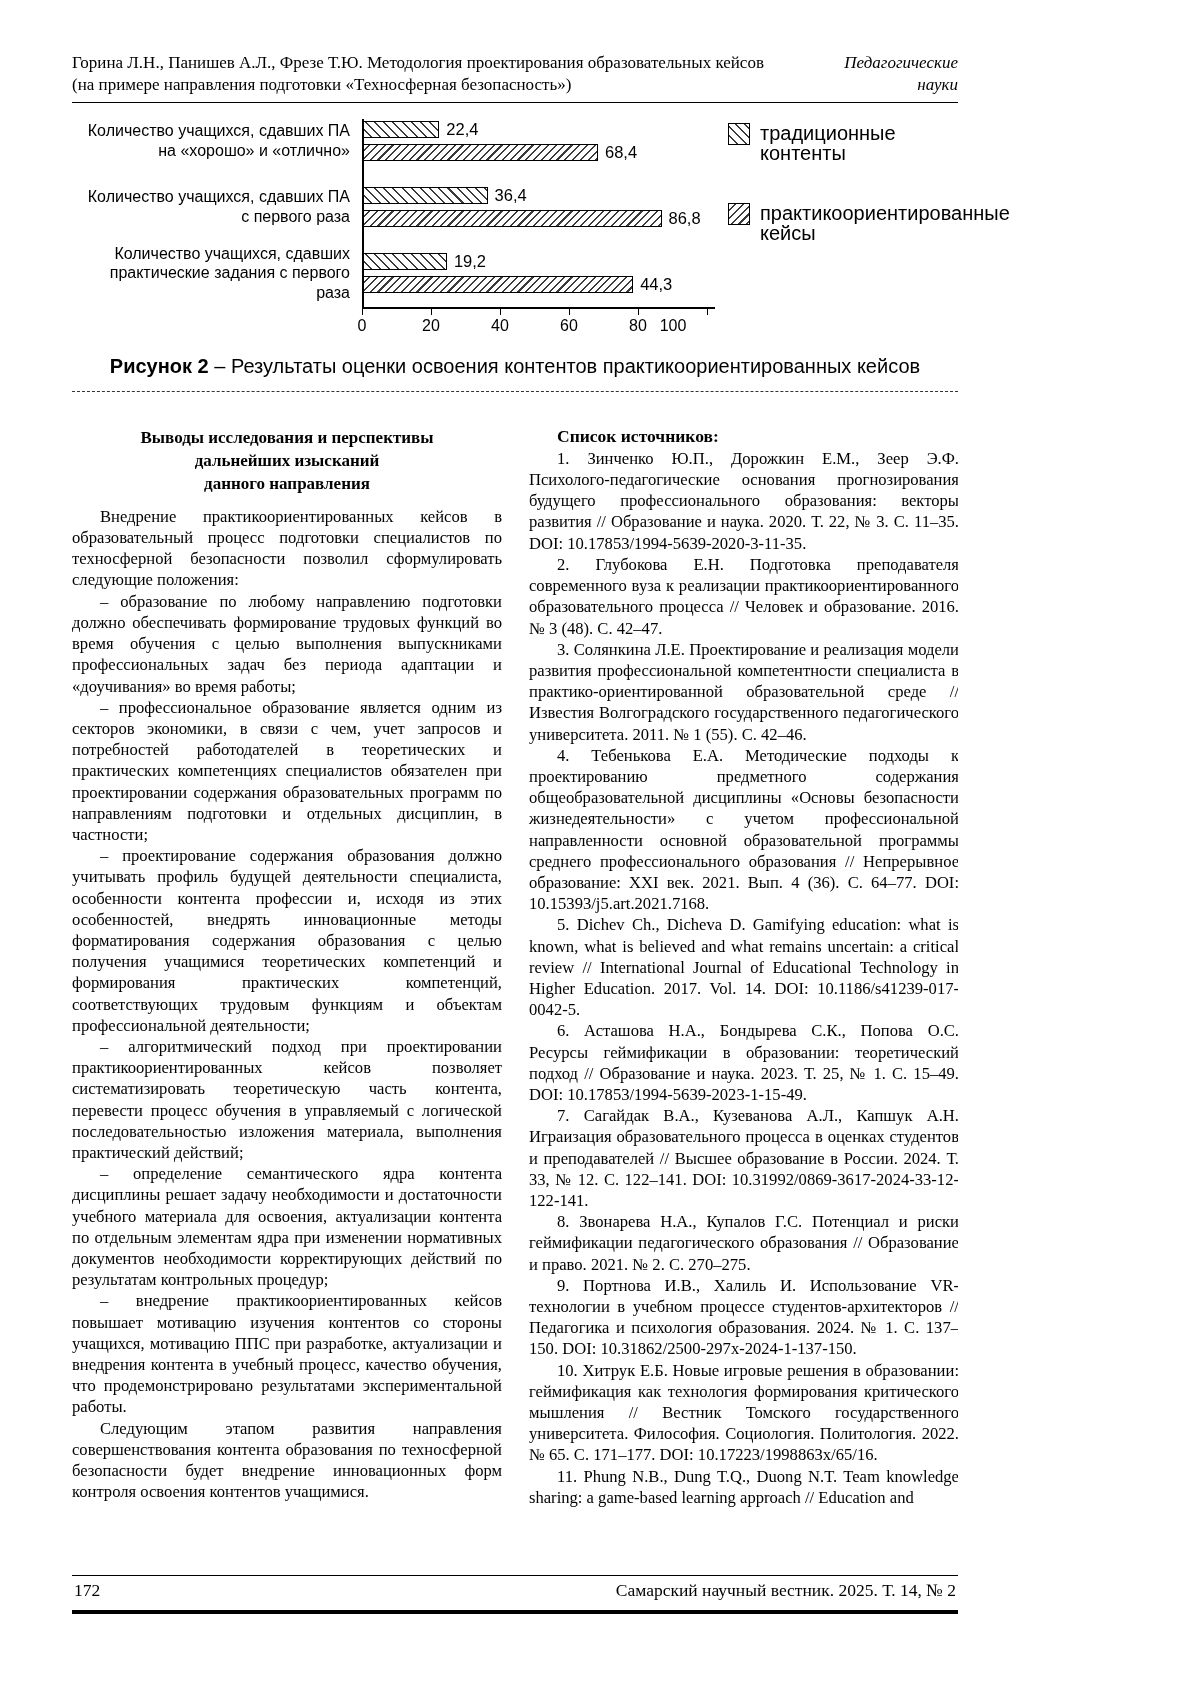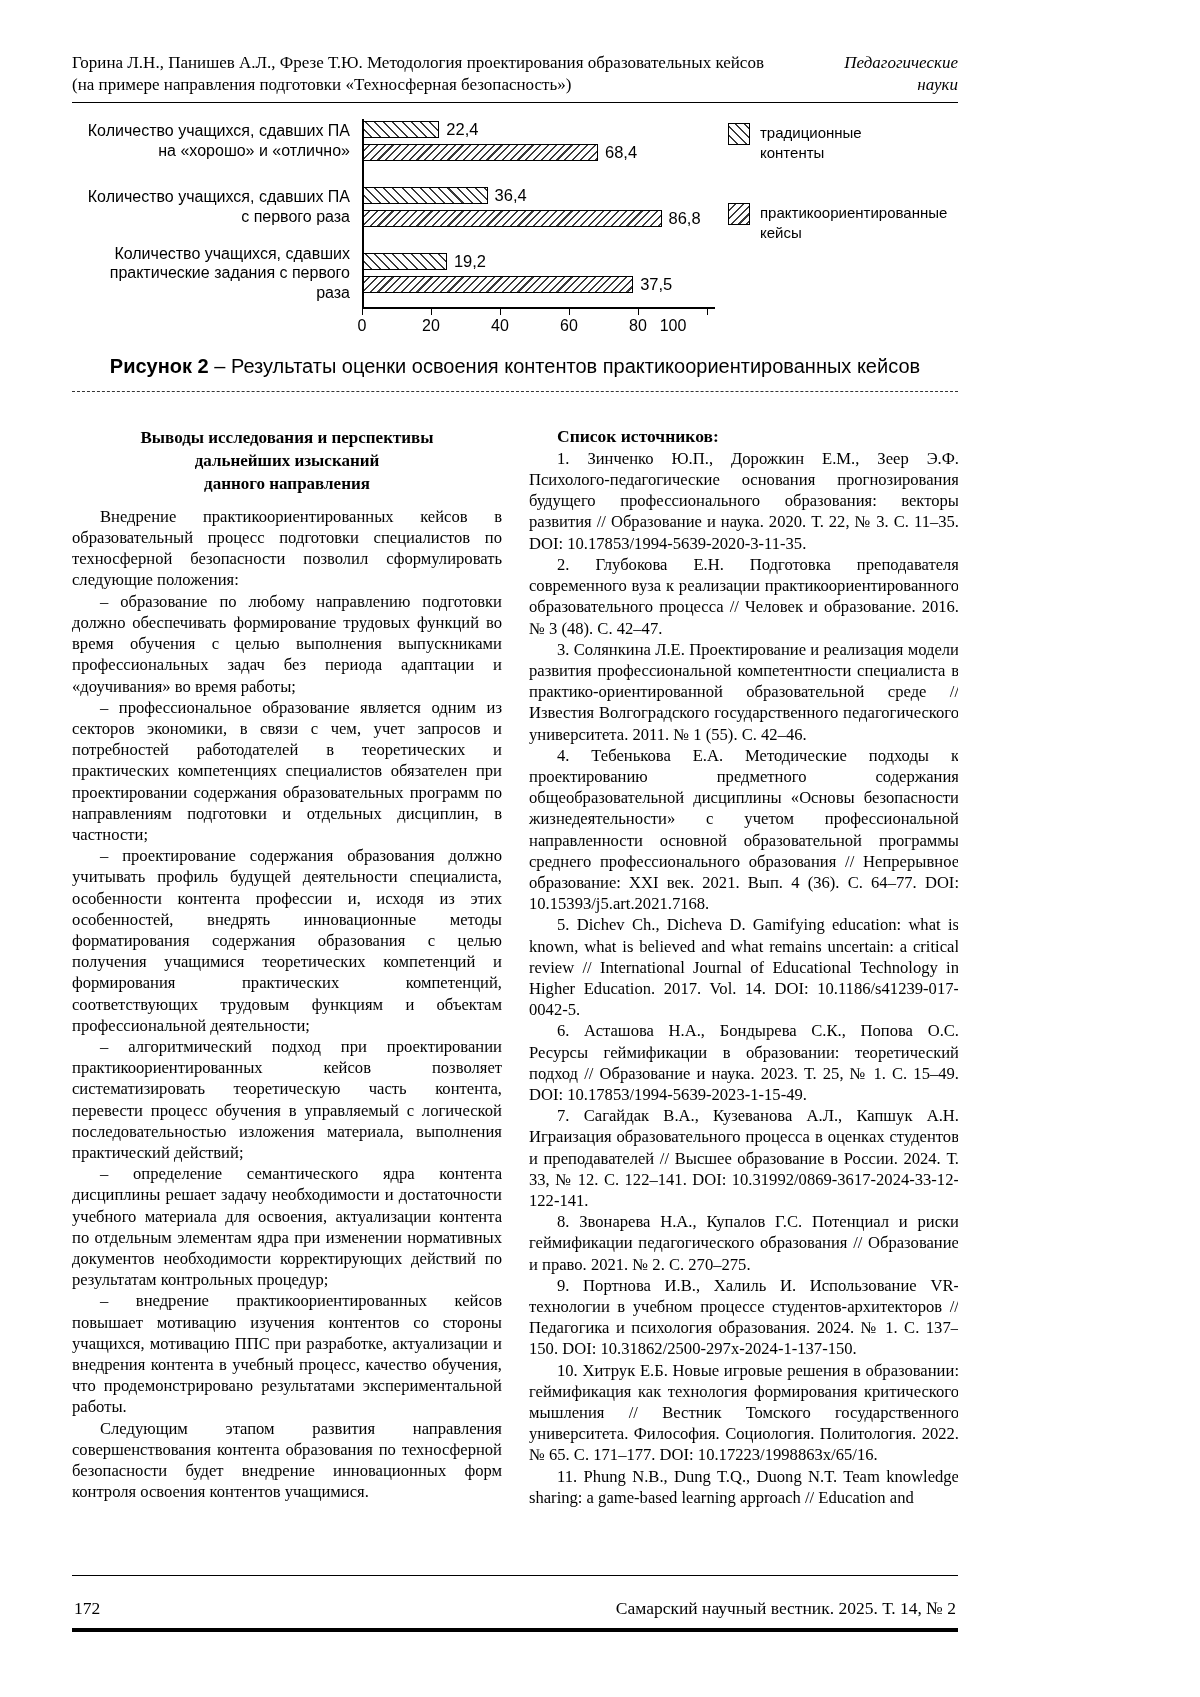--- a/index.html
+++ b/index.html
@@ -32,37 +32,37 @@
   .bar-value { margin-left:7px; font-size:16.5px; }
   .hatch-back { background-image:repeating-linear-gradient(45deg,  transparent 0 5px, #3a3a3a 5px 6.5px); }
   .hatch-fwd  { background-image:repeating-linear-gradient(135deg, transparent 0 4px, #3a3a3a 4px 5.5px); }
   .y-axis { position:absolute; left:290px; top:0; height:188px; width:0; border-left:2px solid #000; }
   .x-axis { position:absolute; left:290px; top:188px; width:353px; height:0; border-top:2px solid #000; }
   .tick-mark { position:absolute; top:190px; height:6px; width:0; border-left:1.5px solid #000; }
   .tick-label { position:absolute; top:198px; width:40px; text-align:center; font-size:16px; }
   .chart-legend { position:absolute; left:656px; top:4px; display:flex; flex-direction:column; gap:40px; }
   .legend-item { display:flex; gap:10px; align-items:flex-start; }
   .legend-swatch { width:22px; height:22px; border:1px solid #000; flex:none; background-color:#fff; }
-  .legend-text { font-size:15px; line-height:20px; }
+  .legend-text { font-size:20px; line-height:20px; }
   .figure-caption { margin-top:14px; text-align:center; font-family:"Liberation Sans", sans-serif; font-size:20px; }
   .figure-caption b { font-weight:bold; }
   .dashed-rule { margin-top:13px; border-top:1.6px dashed #333; height:0; }
 
   
   .columns { display:flex; gap:27px; margin-top:34px; max-height:1120px; overflow:hidden; }
   .col { width:430px; flex:none; }
   .col-heading { text-align:center; font-size:17px; line-height:23px; margin-bottom:11px; }
   .sources-heading { font-weight:bold; font-size:17.5px; text-indent:28px; margin-bottom:1px; }
   .para { font-size:16.6px; line-height:21.2px; text-align:justify; text-indent:28px; hyphens:auto; }
 
   
   .page-footer {
     position:absolute; left:72px; right:242px; top:1575px;
     border-top:1.6px solid #000; border-bottom:4px solid #000;
-    padding:22px 2px 9px; display:flex; justify-content:space-between;
+    padding:4px 2px 9px; display:flex; justify-content:space-between;
     font-size:17.5px;
   }
 </style>
 </head>
 <body>
 
 <div class="page">
 
   <header class="page-header">
     <div class="header-left">
@@ -115,21 +115,21 @@
               <div>Количество учащихся, сдавших</div>
               <div>практические задания с первого раза</div>
             </div>
             <div class="chart-bars">
               <div class="bar-row">
                 <div class="bar hatch-back" style="width: 84.9px;"></div>
                 <span class="bar-value">19,2</span>
               </div>
               <div class="bar-row">
                 <div class="bar hatch-fwd" style="width: 271.2px;"></div>
-                <span class="bar-value">37,5</span>
+                <span class="bar-value">44,3</span>
               </div>
             </div>
           </div>
         </div>
       <div class="y-axis"></div>
       <div class="x-axis"></div>
       <div id="chart-ticks">
           <div class="tick-mark" style="left: 290px;"></div>
           <div class="tick-label" style="left: 270px;">0</div>
           <div class="tick-mark" style="left: 359px;"></div>

